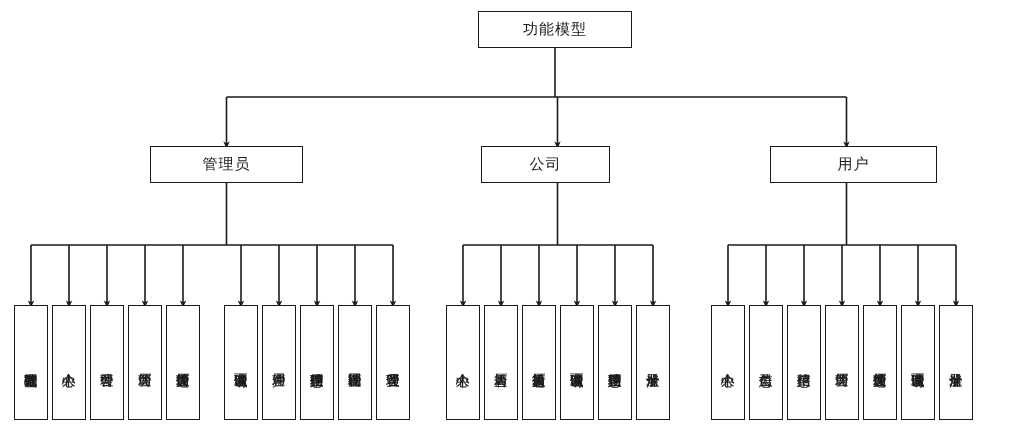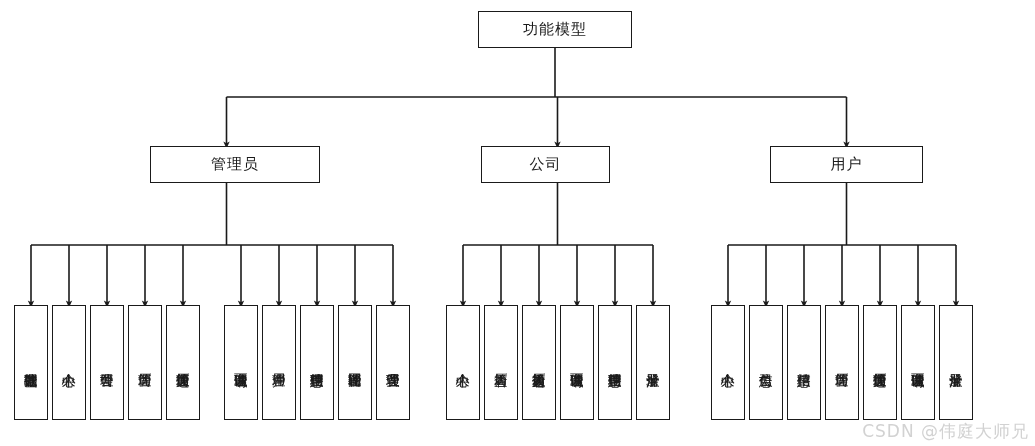--- a/index.html
+++ b/index.html
@@ -105,21 +105,21 @@
         <line x1="880" y1="245" x2="880" y2="304" marker-end="url(#arrow)"></line>
         <line x1="918" y1="245" x2="918" y2="304" marker-end="url(#arrow)"></line>
         <line x1="956" y1="245" x2="956" y2="304" marker-end="url(#arrow)"></line>
       </g>
   </svg>
 
   <div id="nodes">
       <div class="node node-h" style="left: 478px; top: 11px; width: 154px; height: 37px; text-align: right;">
         <span>功能模型</span>
       </div>
-      <div class="node node-h" style="left: 150px; top: 146px; width: 170px; height: 37px;">
+      <div class="node node-h" style="left: 150px; top: 146px; width: 153px; height: 37px;">
         <span>管理员</span>
       </div>
       <div class="node node-v" style="left: 14px; top: 305px; width: 34px; height: 115px;">
         <span>基础数据管理</span>
       </div>
       <div class="node node-v" style="left: 52px; top: 305px; width: 34px; height: 115px;">
         <span>个人中心</span>
       </div>
       <div class="node node-v" style="left: 90px; top: 305px; width: 34px; height: 115px;">
         <span>公司管理</span>
@@ -159,21 +159,21 @@
       </div>
       <div class="node node-v" style="left: 560px; top: 305px; width: 34px; height: 115px;">
         <span>邀请面试管理</span>
       </div>
       <div class="node node-v" style="left: 598px; top: 305px; width: 34px; height: 115px;">
         <span>招聘信息管理</span>
       </div>
       <div class="node node-v" style="left: 636px; top: 305px; width: 34px; height: 115px;">
         <span>注册登录</span>
       </div>
-      <div class="node node-h" style="left: 770px; top: 146px; width: 153px; height: 37px;">
+      <div class="node node-h" style="left: 770px; top: 146px; width: 167px; height: 37px;">
         <span>用户</span>
       </div>
       <div class="node node-v" style="left: 711px; top: 305px; width: 34px; height: 115px;">
         <span>个人中心</span>
       </div>
       <div class="node node-v" style="left: 749px; top: 305px; width: 34px; height: 115px;">
         <span>公司信息</span>
       </div>
       <div class="node node-v" style="left: 787px; top: 305px; width: 34px; height: 115px;">
         <span>招聘信息</span>
@@ -185,14 +185,13 @@
         <span>简历投递管理</span>
       </div>
       <div class="node node-v" style="left: 901px; top: 305px; width: 34px; height: 115px;">
         <span>邀请面试管理</span>
       </div>
       <div class="node node-v" style="left: 939px; top: 305px; width: 34px; height: 115px;">
         <span>注册登录</span>
       </div>
     </div>
 
-  <div class="watermark">CSDN @伟庭大师兄</div>
 </div>
 
 </body></html>

